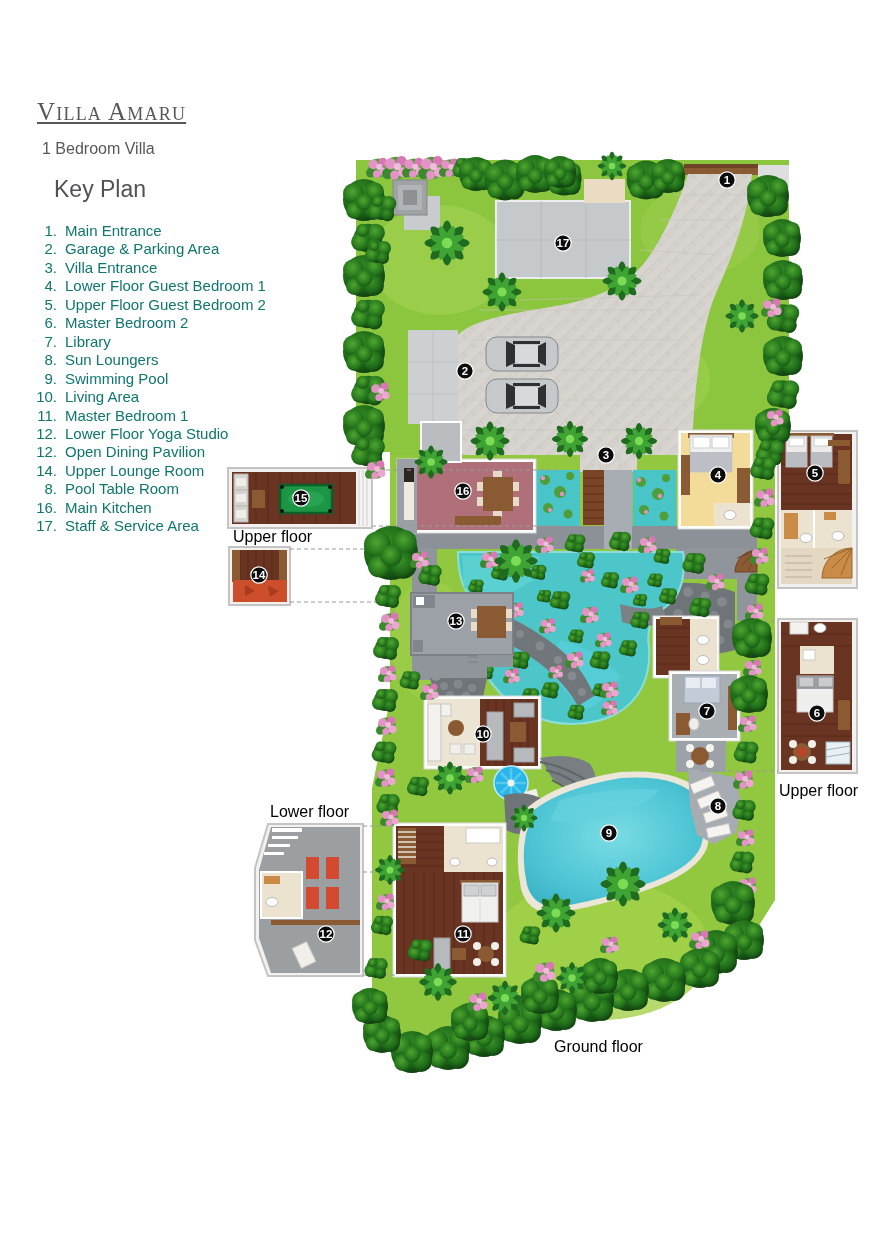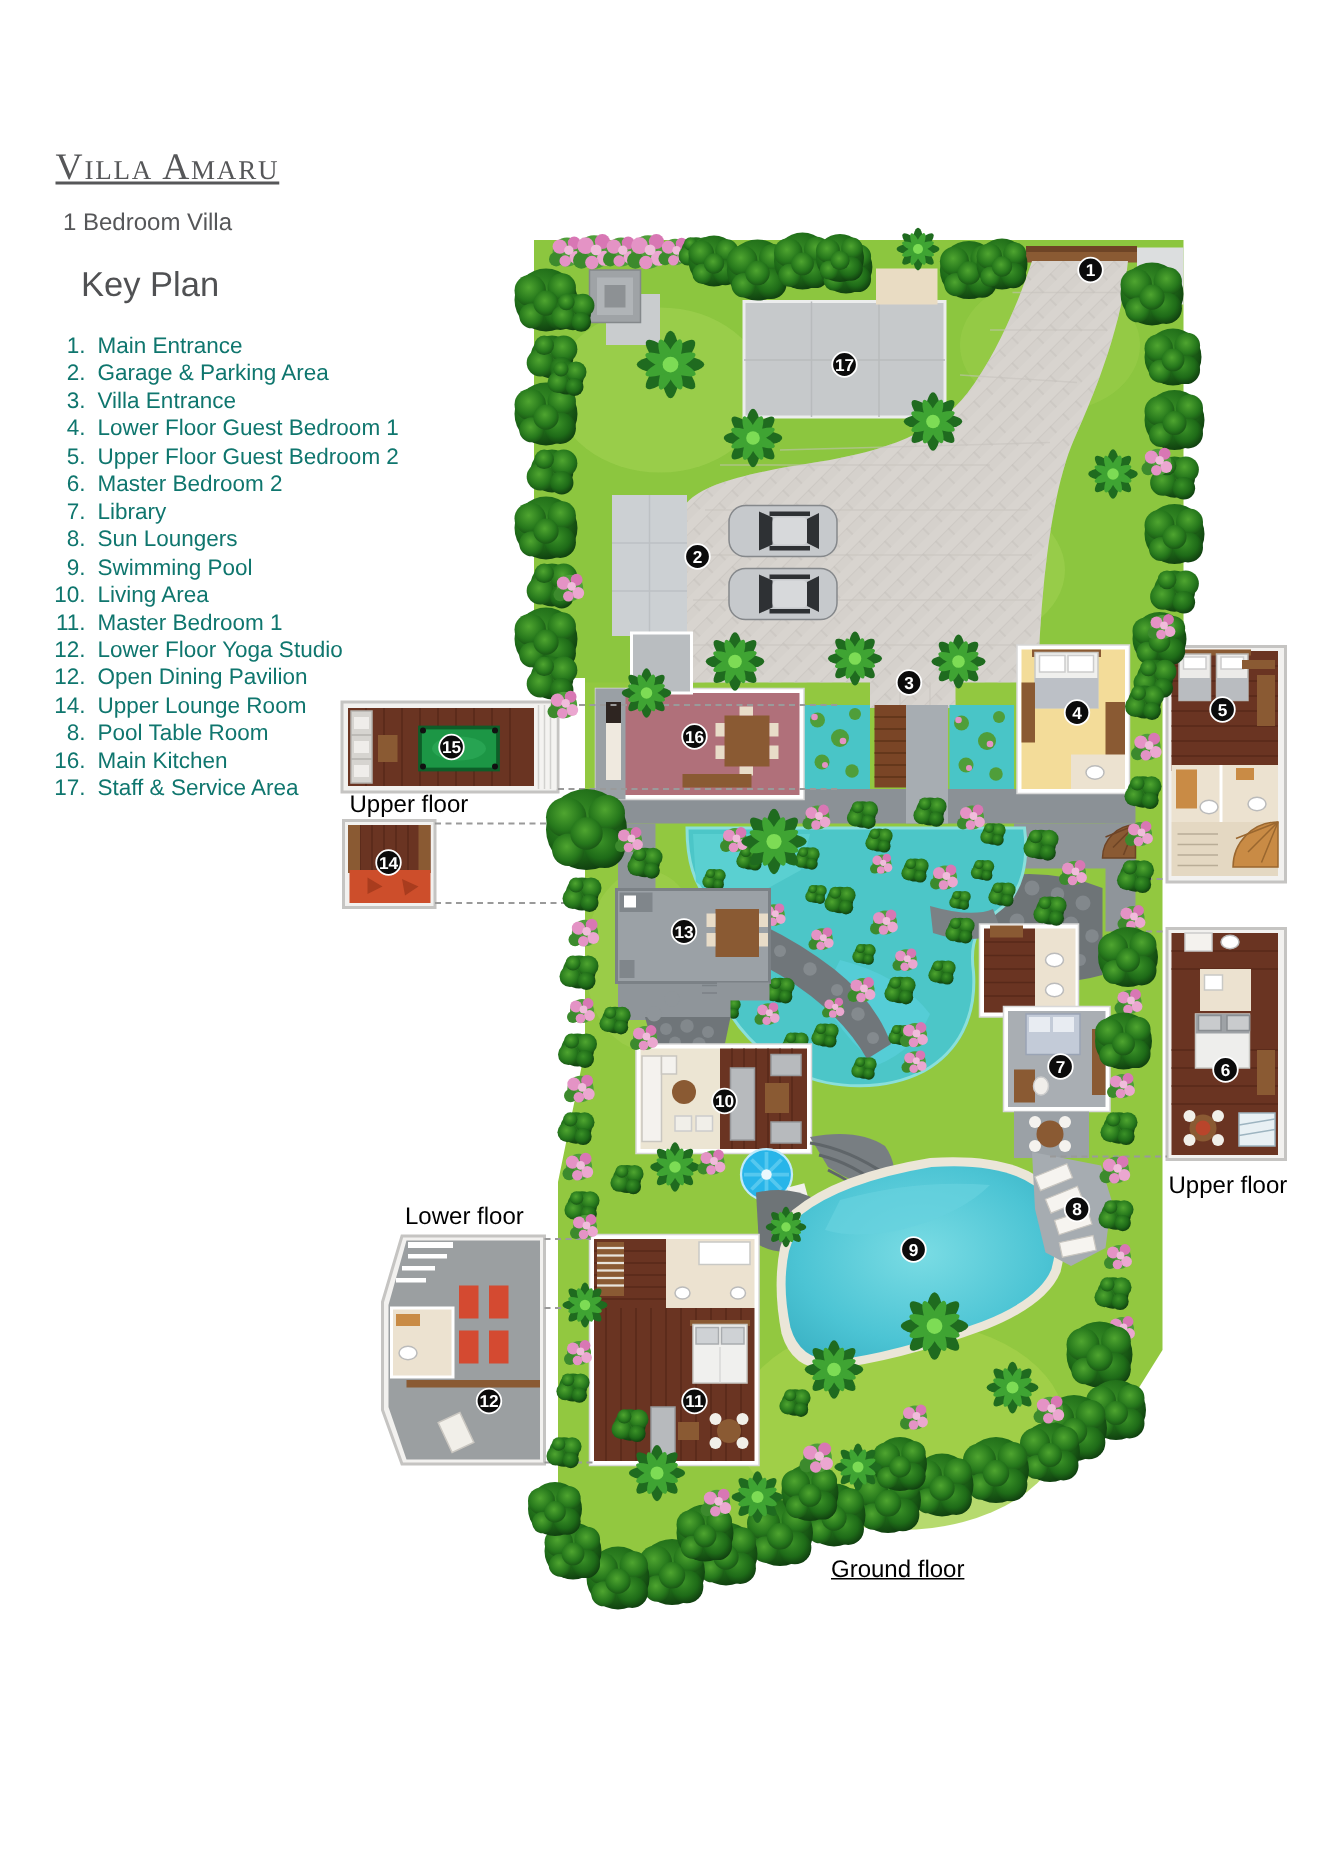--- a/index.html
+++ b/index.html
@@ -860,13 +860,13 @@
       </g>
 </g>
 </svg>
 
 <div class="abs lbl" style="left:233px;top:528px;">Upper floor</div>
 
 <div class="abs lbl" style="left:270px;top:803px;">Lower floor</div>
 
 <div class="abs lbl" style="left:779px;top:782px;">Upper floor</div>
 
-<div class="abs lbl" style="left:554px;top:1038px;text-decoration:underline;">Ground floor</div>
+<div class="abs lbl" style="left:554px;top:1038px;">Ground floor</div>
 
 </body></html>

